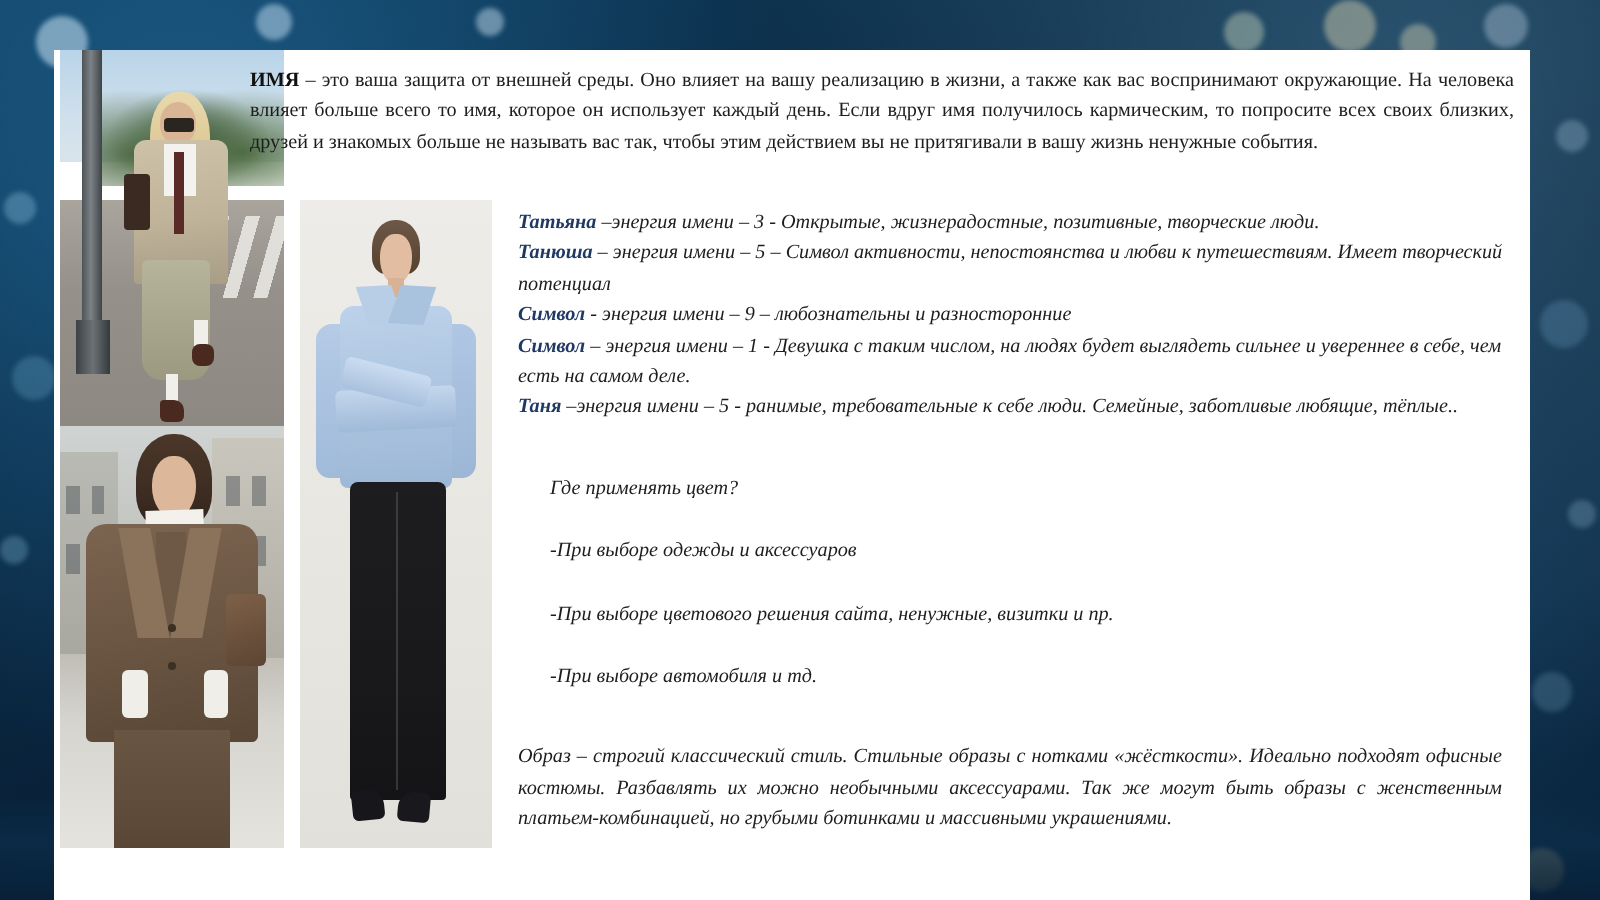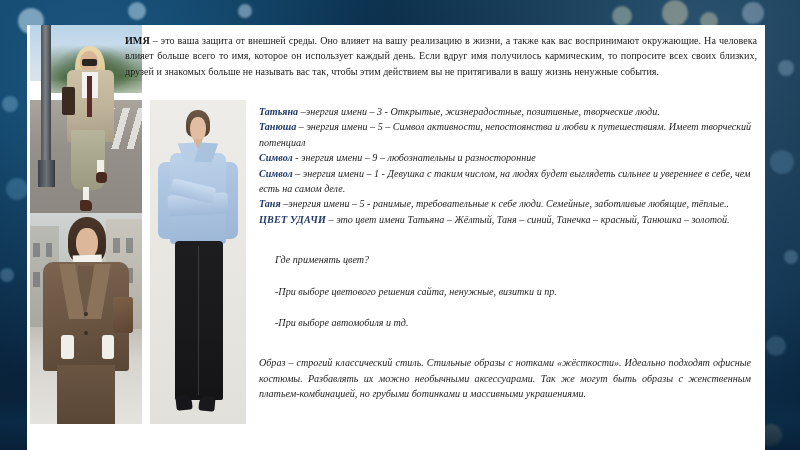--- a/index.html
+++ b/index.html
@@ -452,25 +452,25 @@
       <p class="name-line"><span class="nm">Татьяна</span><span> –энергия имени – 3 - Открытые, жизнерадостные, позитивные, творческие люди.</span></p>
 
       <p class="name-line"><span class="nm">Танюша</span><span> – энергия имени –  5 – Символ активности, непостоянства и любви к путешествиям. Имеет творческий потенциал</span></p>
 
       <p class="name-line"><span class="nm">Символ</span><span> - энергия имени –  9 – любознательны и разносторонние</span></p>
 
       <p class="name-line"><span class="nm">Символ</span><span> – энергия имени –  1 - Девушка с таким числом, на людях будет выглядеть сильнее и увереннее в себе, чем есть на самом деле.</span></p>
 
       <p class="name-line"><span class="nm">Таня</span><span> –энергия имени –  5 - ранимые, требовательные к себе люди. Семейные, заботливые любящие, тёплые..</span></p>
 
-      <p class="name-line" id="luck-color"><span class="hdr">ЦВЕТ УДАЧИ</span><span> – это цвет имени Татьяна – Жёлтый, Таня – синий, Танечка – красный, Танюшка – золотой.</span></p>
 
       <div class="block-gap"></div>
 
       <p class="plain-line">Где применять цвет?</p>
+      <p class="plain-line">-При выборе одежды и аксессуаров</p>
       <p class="plain-line">-При выборе цветового решения сайта, ненужные, визитки и пр.</p>
       <p class="plain-line">-При выборе автомобиля и тд.</p>
 
       <div class="block-gap"></div>
 
       <p id="closing-paragraph">Образ – строгий классический стиль. Стильные образы с нотками «жёсткости». Идеально подходят офисные костюмы. Разбавлять их можно необычными аксессуарами. Так же могут быть образы с женственным платьем-комбинацией, но грубыми ботинками и массивными украшениями.</p>
     </div>
 
   </div>
 </div>

